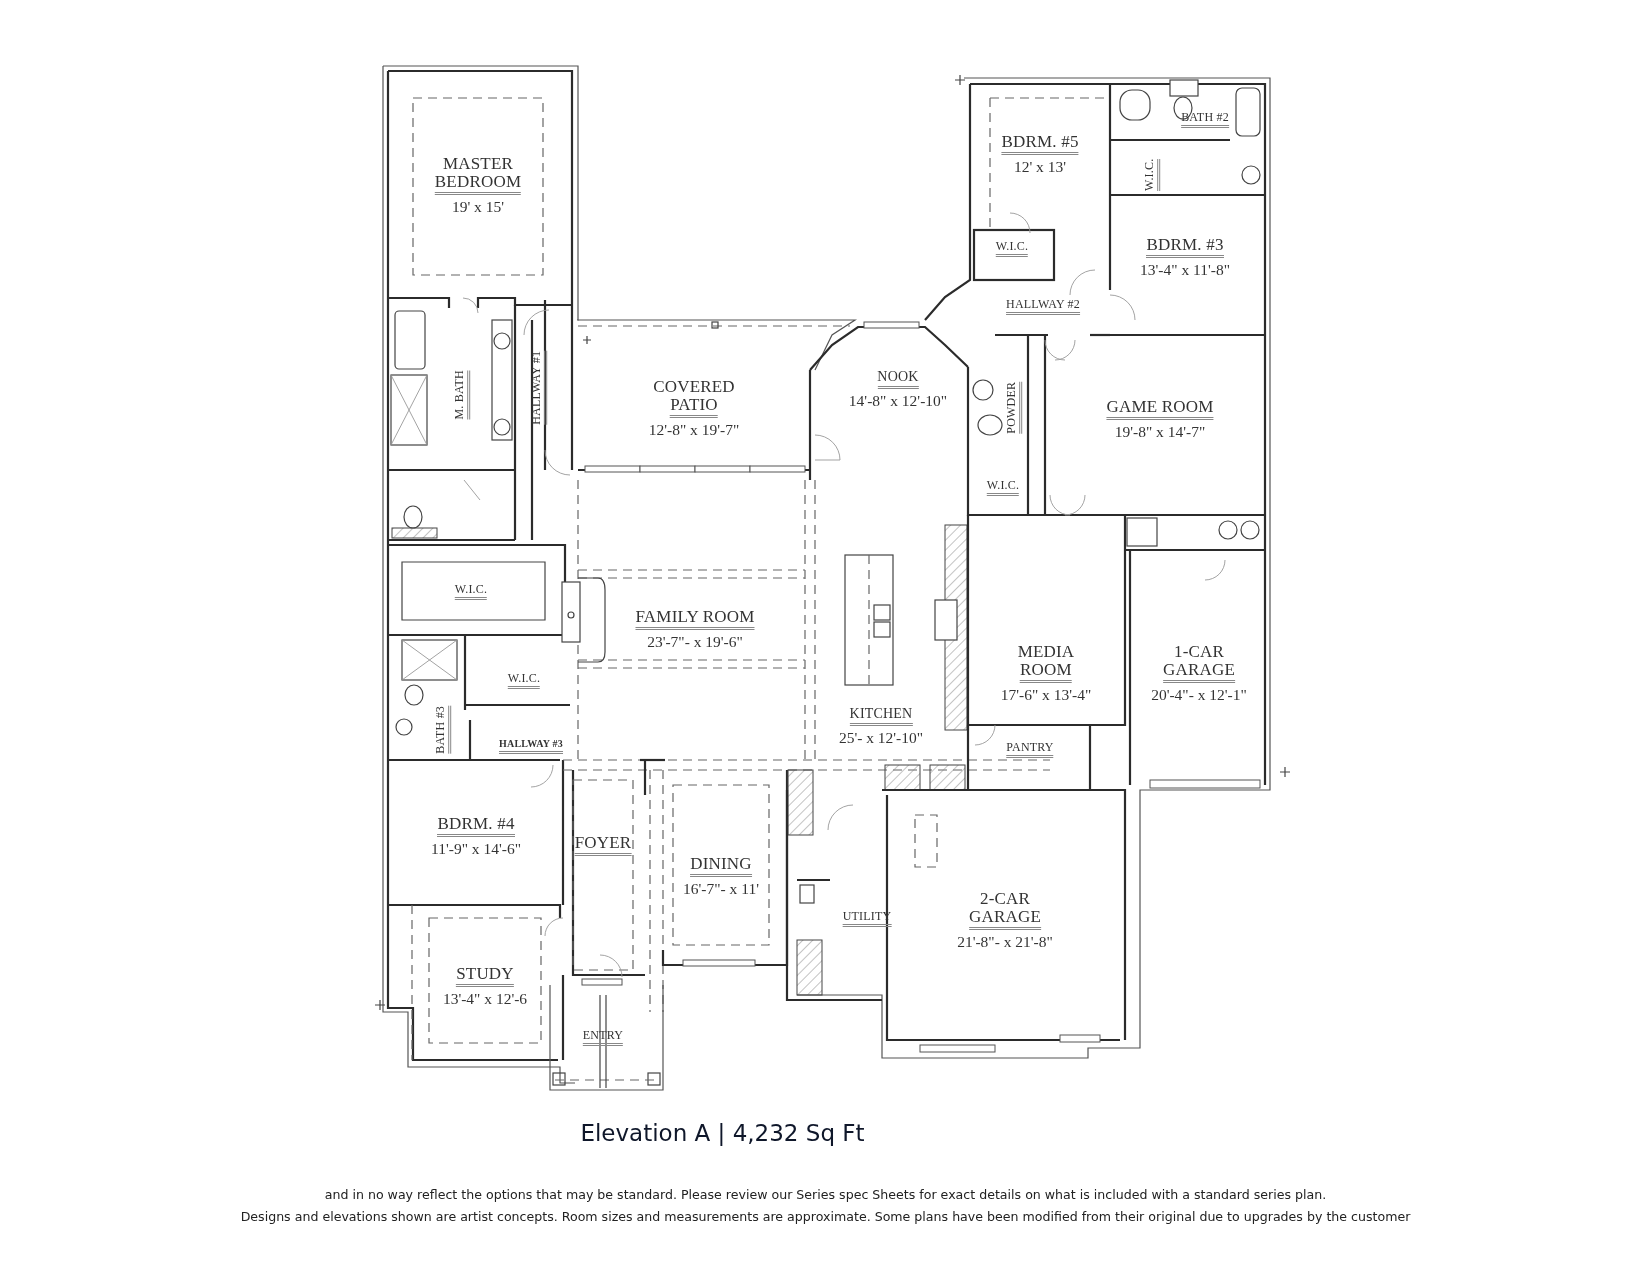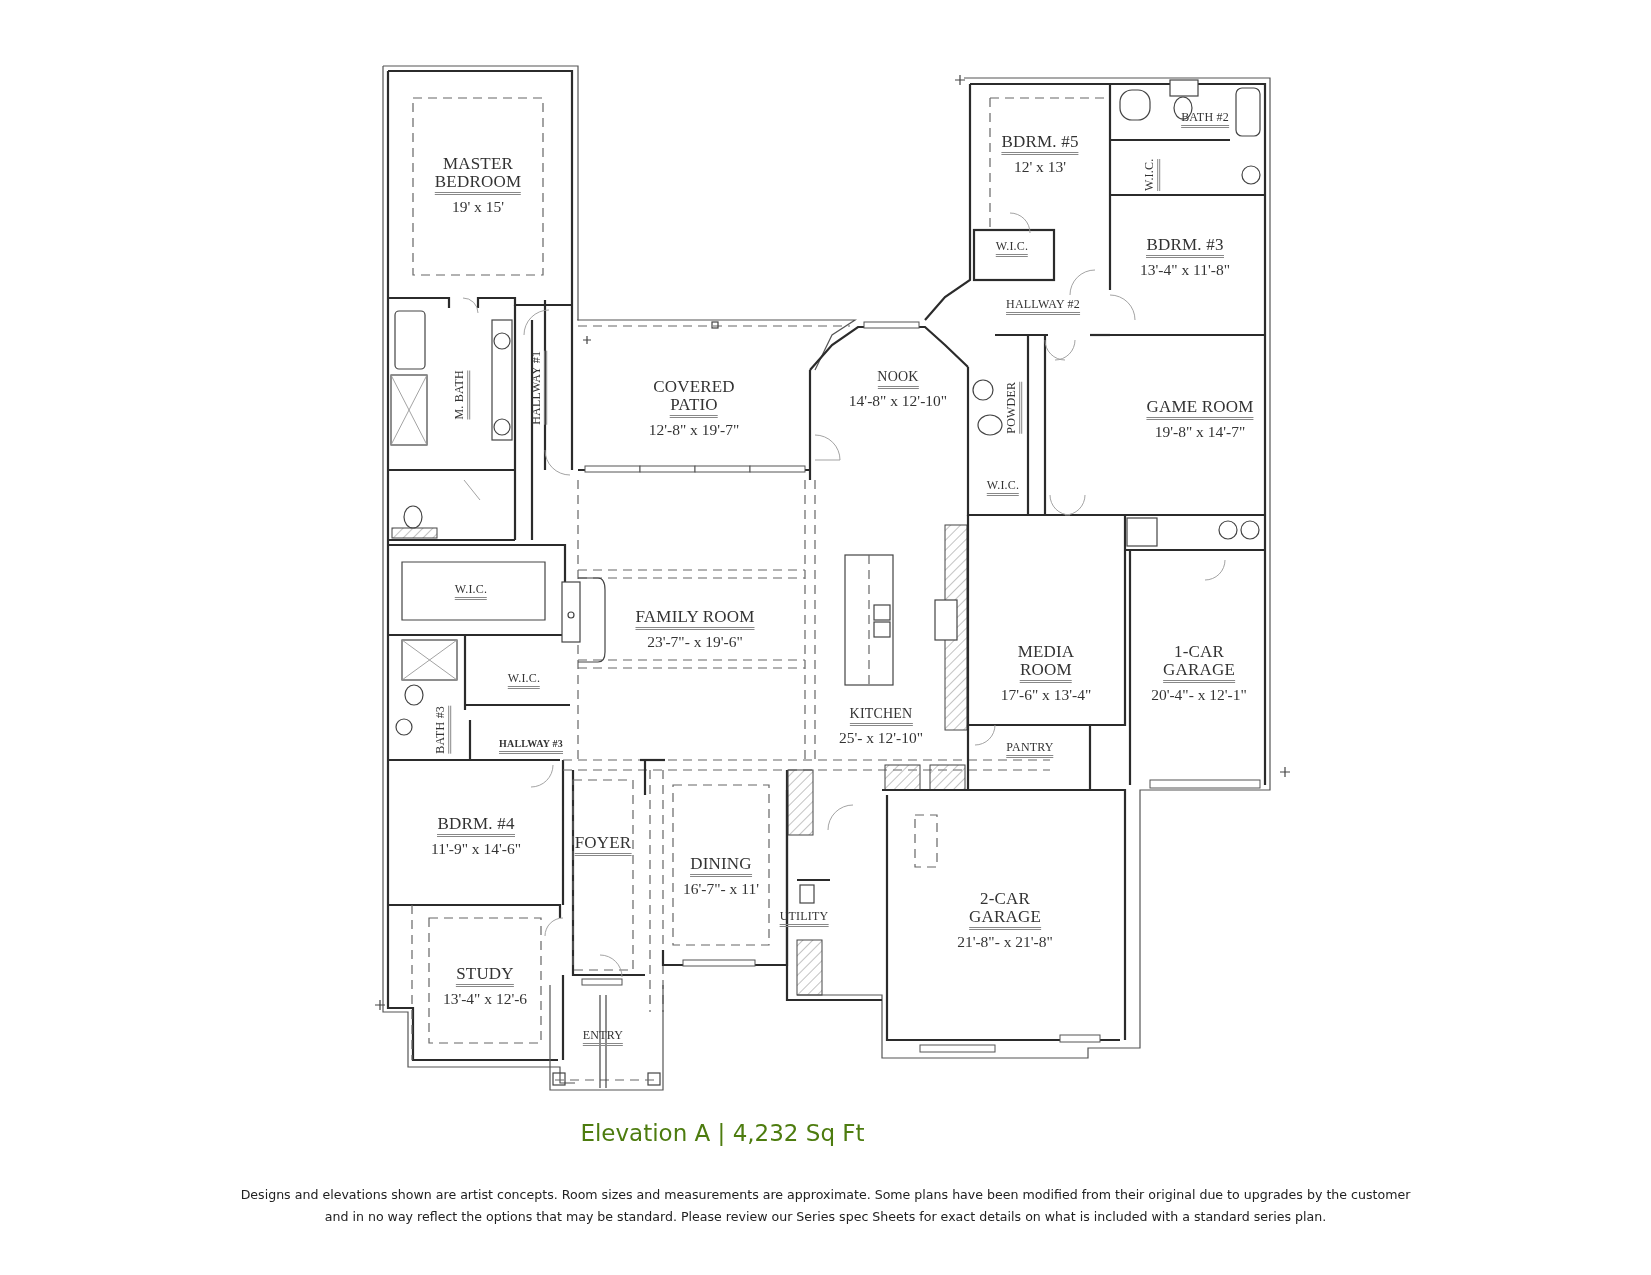--- a/index.html
+++ b/index.html
@@ -12,21 +12,21 @@
   .door { fill: none; stroke: #999; stroke-width: 0.9; }
   .win { fill: #fff; stroke: #555; stroke-width: 1; }
   .fix { fill: #fff; stroke: #444; stroke-width: 1.2; }
   .hatch { fill: url(#hatchPat); stroke: #444; stroke-width: 1; }
   .room-label { position: absolute; transform: translateX(-50%); text-align: center; color: #333; font-family: "Liberation Serif", serif; white-space: nowrap; line-height: 1.05; }
   .room-name { font-size: 17px; letter-spacing: 0.2px; display: inline-block; border-bottom: 3px double #888; padding-bottom: 1px; }
   .room-name.sm { font-size: 12px; }
   .room-name.xs { font-size: 10px; font-weight: bold; }
   .room-dim { font-size: 15.5px; margin-top: 4px; display: block; }
   .vert { transform: translateX(-50%) rotate(-90deg); transform-origin: center center; }
-  .caption { position: absolute; left: 0; width: 1445px; text-align: center; top: 1120px; font-family: "DejaVu Sans", sans-serif; font-size: 23px; color: #4d7c0f; }
+  .caption { position: absolute; left: 0; width: 1445px; text-align: center; top: 1120px; font-family: "DejaVu Sans", sans-serif; font-size: 23px; color: #0f172a; }
   .disclaimer { position: absolute; left: 0; width: 1651px; text-align: center; top: 1184px; font-family: "DejaVu Sans", sans-serif; font-size: 12.6px; color: #222; line-height: 22px; }
 </style>
 </head>
 <body>
 
 <svg id="plan" viewBox="0 0 1651 1275" xmlns="http://www.w3.org/2000/svg">
   <defs>
     <pattern id="hatchPat" width="7" height="7" patternUnits="userSpaceOnUse" patternTransform="rotate(45)">
       <line x1="0" y1="0" x2="0" y2="7" stroke="#888" stroke-width="1"></line>
     </pattern>
@@ -284,21 +284,21 @@
 </div>
 
 <div class="room-label" style="left:1043px; top:295px;">
   <span class="room-name sm">HALLWAY #2</span>
 </div>
 
 <div class="room-label vert" style="left:1012px; top:398px;">
   <span class="room-name sm">POWDER</span>
 </div>
 
-<div class="room-label" style="left:1160px; top:398px;margin-left:40px;">
+<div class="room-label" style="left:1160px; top:398px;">
   <span class="room-name">GAME ROOM</span>
   <span class="room-dim">19'-8" x 14'-7"</span>
 </div>
 
 <div class="room-label" style="left:1003px; top:476px;">
   <span class="room-name sm">W.I.C.</span>
 </div>
 
 <div class="room-label" style="left:471px; top:580px;">
   <span class="room-name sm">W.I.C.</span>
@@ -349,36 +349,36 @@
 
 <div class="room-label" style="left:603px; top:834px;">
   <span class="room-name">FOYER</span>
 </div>
 
 <div class="room-label" style="left:721px; top:855px;">
   <span class="room-name">DINING</span>
   <span class="room-dim">16'-7"- x 11'</span>
 </div>
 
-<div class="room-label" style="left:804px; top:907px;font-family:Liberation Serif, serif;">
+<div class="room-label" style="left:867px; top:907px;font-family:Liberation Serif, serif;">
   <span class="room-name sm">UTILITY</span>
 </div>
 
 <div class="room-label" style="left:1005px; top:890px;">
   <span class="room-name" style="border:none;padding:0">2-CAR</span><br>
   <span class="room-name">GARAGE</span>
   <span class="room-dim">21'-8"- x 21'-8"</span>
 </div>
 
 <div class="room-label" style="left:485px; top:965px;">
   <span class="room-name">STUDY</span>
   <span class="room-dim">13'-4" x 12'-6</span>
 </div>
 
 <div class="room-label" style="left:603px; top:1026px;">
   <span class="room-name sm">ENTRY</span>
 </div>
 
 <div class="caption">Elevation A | 4,232 Sq Ft</div>
 <div class="disclaimer">
+  <div>and in no way reflect the options that may be standard. Please review our Series spec Sheets for exact details on what is included with a standard series plan.</div>
   <div>Designs and elevations shown are artist concepts. Room sizes and measurements are approximate. Some plans have been modified from their original due to upgrades by the customer</div>
-  <div>and in no way reflect the options that may be standard. Please review our Series spec Sheets for exact details on what is included with a standard series plan.</div>
 </div>
 
 </body></html>

